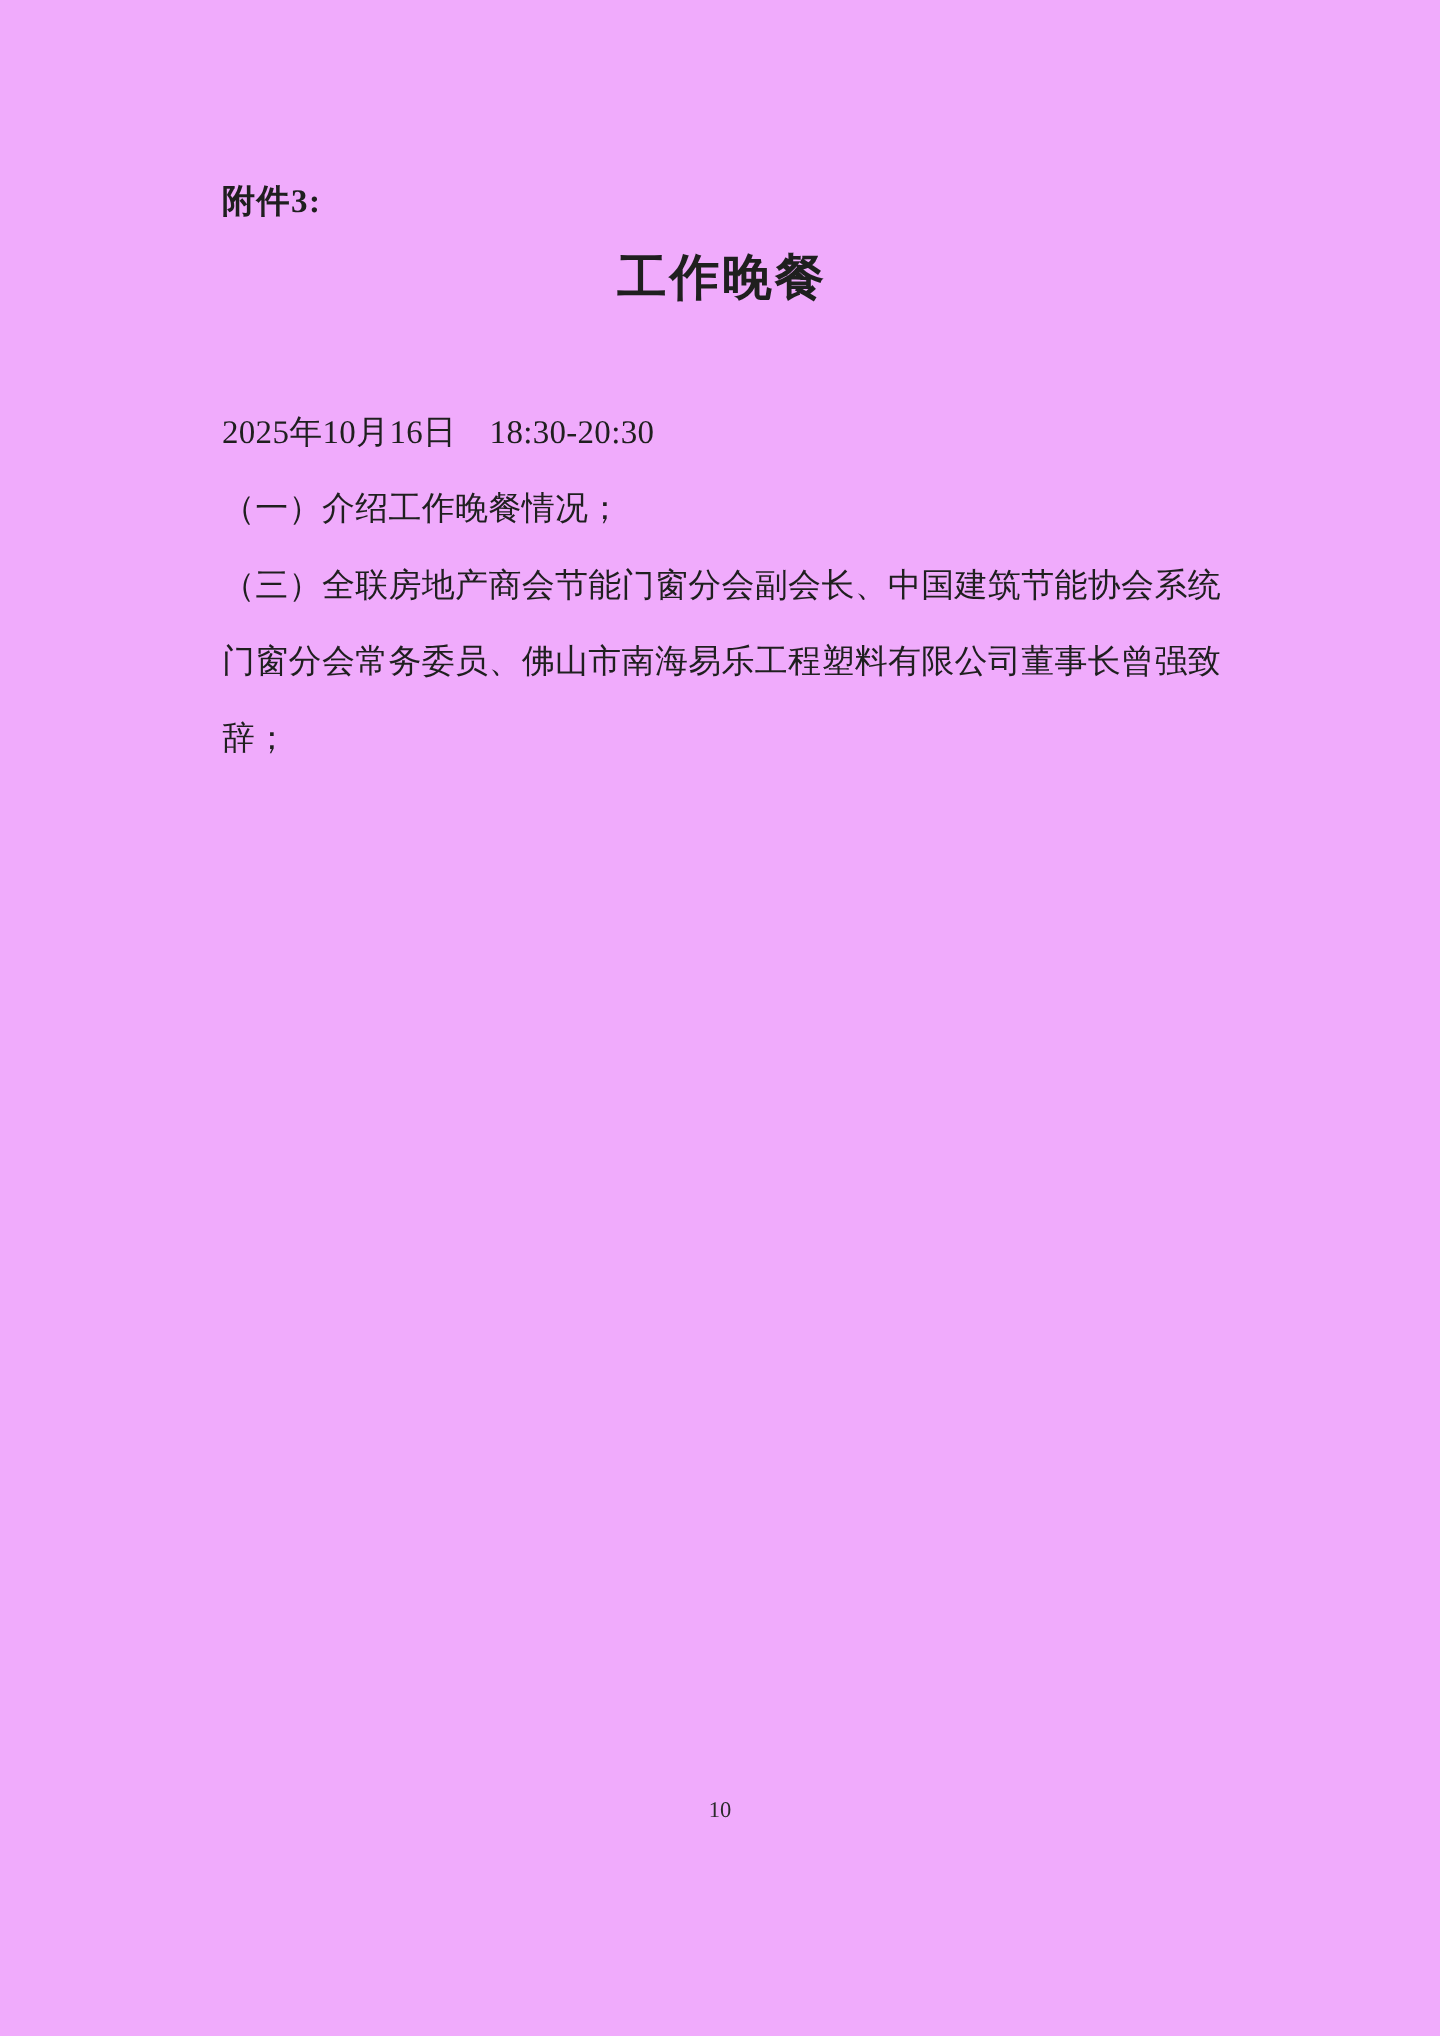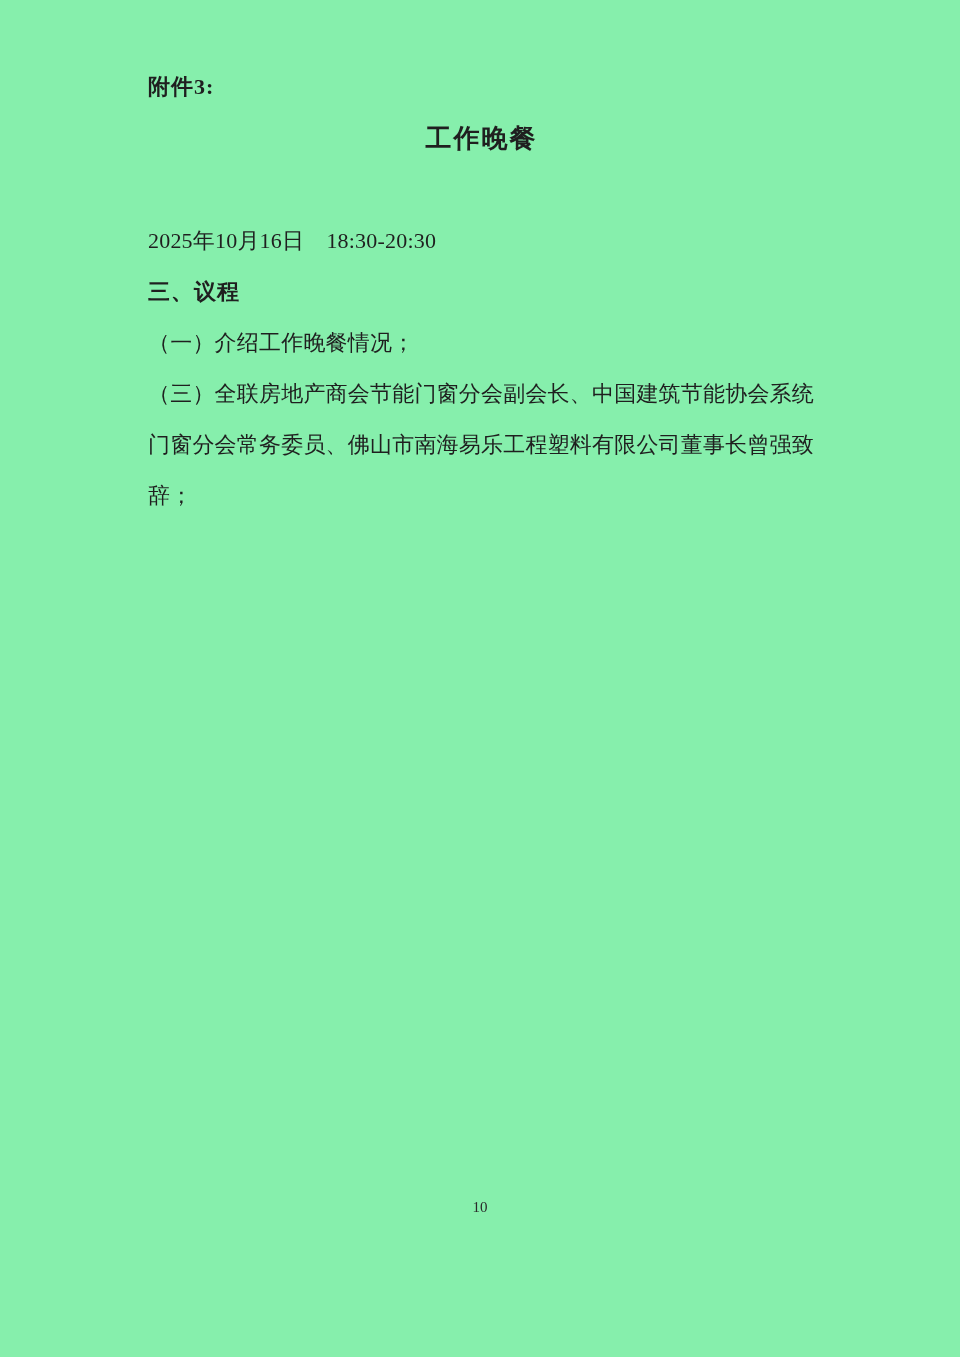--- a/index.html
+++ b/index.html
@@ -5,36 +5,36 @@
   html, body {
     margin: 0;
     padding: 0;
     background: #ffffff;
   }
   .page {
     position: relative;
     width: 960px;
     height: 1357px;
     margin: 0 auto;
-    background: #86efac;
+    background: #f0abfc;
     box-sizing: border-box;
-    padding: 73px 145px 0 148px;
+    padding: 120px 145px 0 148px;
     font-family: "Liberation Serif", "DejaVu Serif", serif;
     color: #1f1f1f;
     overflow: hidden;
   }
   .attachment-label {
     font-size: 22px;
     line-height: 28px;
     font-weight: bold;
     letter-spacing: 1px;
   }
   .doc-title {
     margin: 20px 0 0 0;
-    font-size: 26px;
+    font-size: 33px;
     line-height: 36px;
     font-weight: bold;
     text-align: center;
     letter-spacing: 2px;
   }
   .doc-body {
     margin-top: 58px;
   }
   .doc-body p {
     margin: 0;
@@ -66,21 +66,20 @@
 
   <h1 class="doc-title">工作晚餐</h1>
 
   <div class="doc-body">
 
 
     <p class="text">2025年10月16日　18:30-20:30</p>
 
 
 
-    <p class="heading">三、议程</p>
 
     <p class="text">（一）介绍工作晚餐情况；</p>
 
 
     <p class="text">（三）全联房地产商会节能门窗分会副会长、中国建筑节能协会系统
 门窗分会常务委员、佛山市南海易乐工程塑料有限公司董事长曾强致
 辞；</p>
 
 
 

